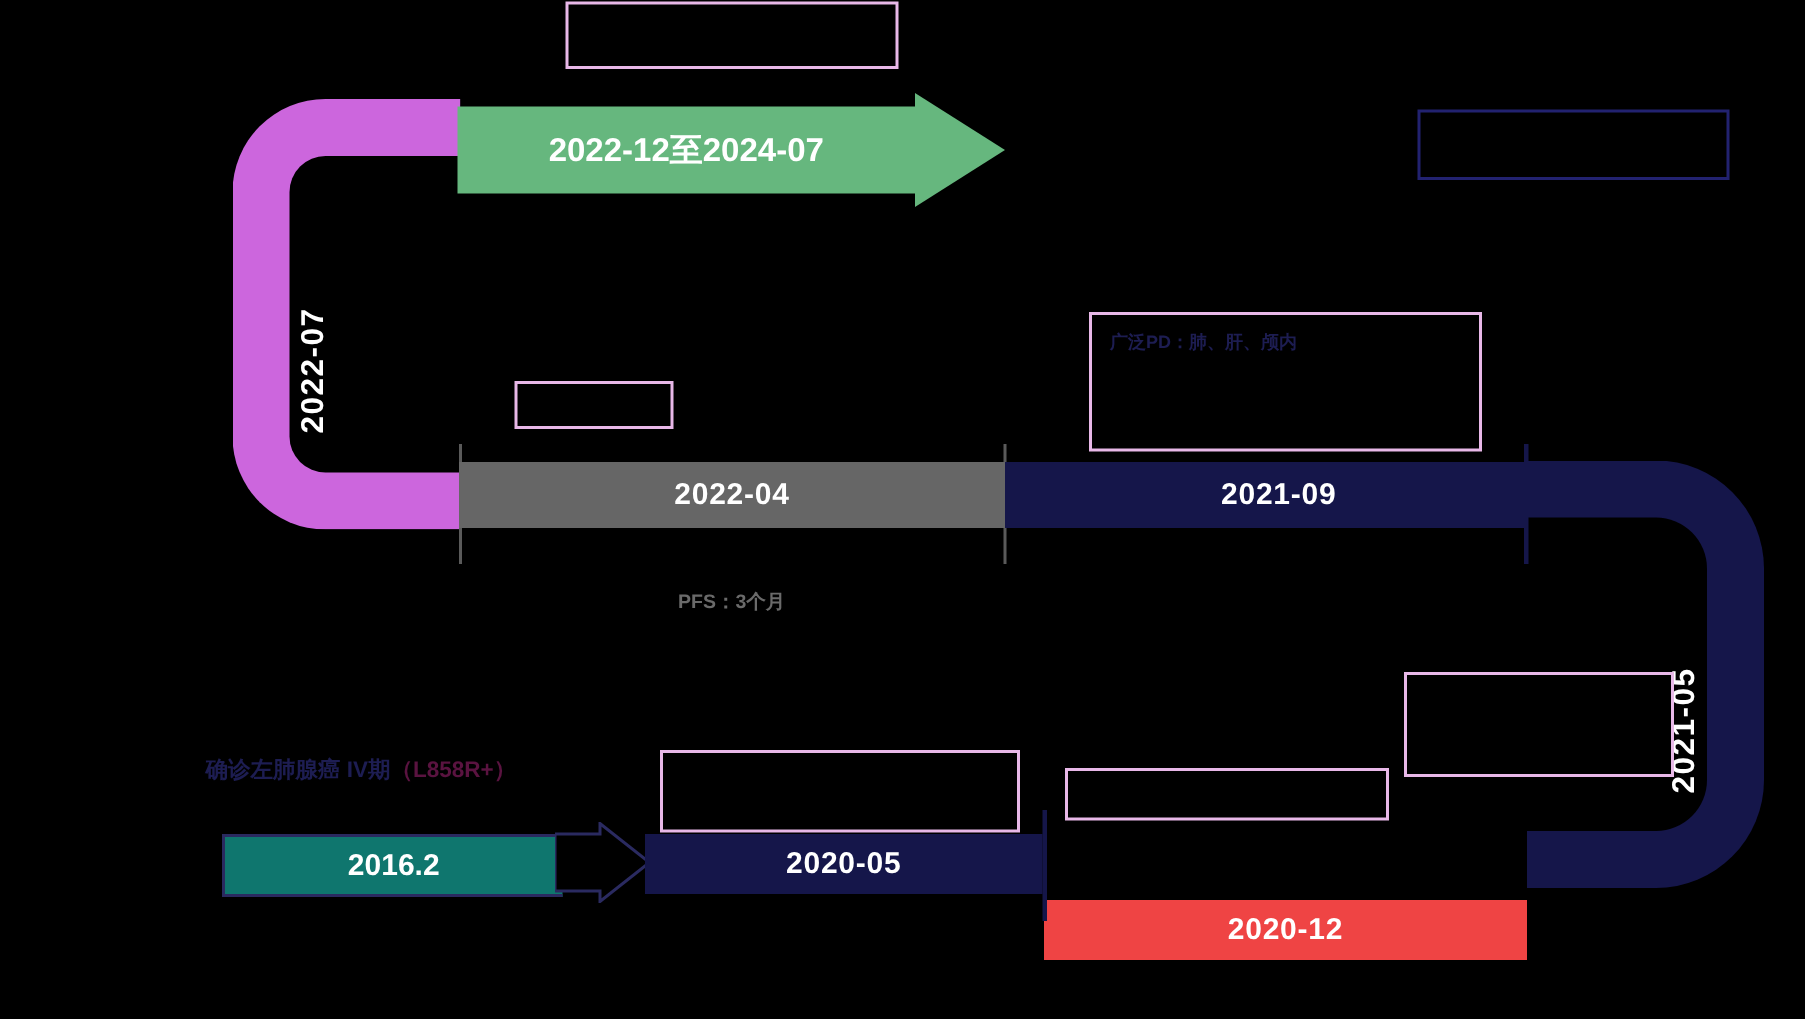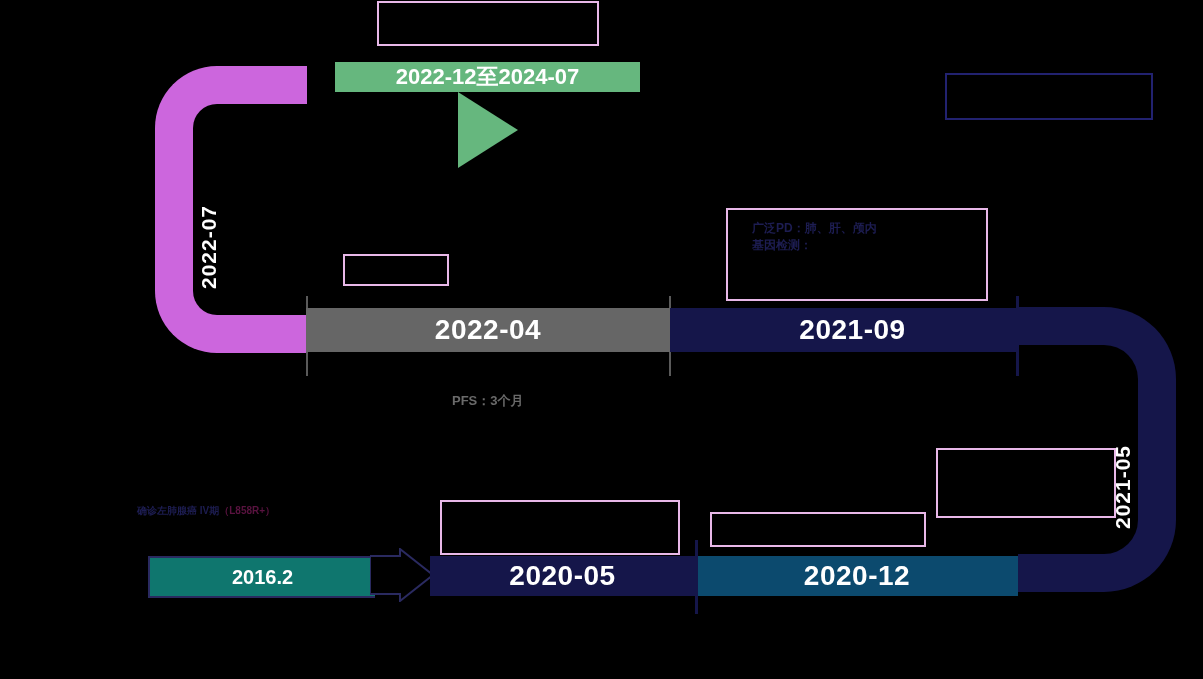--- a/index.html
+++ b/index.html
@@ -21,27 +21,27 @@
   
   .abs { position: absolute; box-sizing: border-box; }
 
   
   .bar {
     display: flex;
     align-items: center;
     justify-content: center;
     color: #ffffff;
     font-weight: bold;
-    font-size: 28px;
+    font-size: 20px;
     letter-spacing: 0.5px;
     white-space: nowrap;
   }
   .bar-gray  { background: #666666; }
   .bar-navy  { background: #15164a; }
-  .bar-navy2 { background: #0c4a6e; }
+  .bar-navy2 { background: #ef4444; margin-top: 44px; }
 
   
   .green-arrow {
     background: #66b77e;
     display: flex;
     align-items: center;
     justify-content: center;
     color: #ffffff;
     font-weight: bold;
     font-size: 22px;
@@ -125,21 +125,21 @@
   }
 
   .pfs-text {
     color: #6a6a6a;
     font-weight: bold;
     font-size: 13px;
     white-space: nowrap;
   }
   .diag-text {
     font-weight: bold;
-    font-size: 10px;
+    font-size: 15px;
     white-space: nowrap;
     color: #1d1d52;
   }
   .diag-mut { color: #5a1340; }
   .faint {
     color: #231a2e;
     font-size: 10px;
     white-space: nowrap;
     font-weight: bold;
   }
@@ -150,28 +150,27 @@
 <div id="stage">
 
   <div class="abs note-box" style="left:377px; top:1px; width:222px; height:45px;"></div>
 
   <div class="abs note-box navy-border" style="left:945px; top:73px; width:208px; height:47px;"></div>
 
   <div class="abs c-connector" style="left:155px; top:66px; width:152px; height:287px;">
     <div class="c-label" style="left:-49px; top:143px; width:130px; text-align:center;">2022-07</div>
   </div>
 
-  <div class="abs" style="left:305px; top:62px; width:365px; height:76px; display:flex; align-items:center;flex-direction:column;">
+  <div class="abs" style="left:305px; top:62px; width:365px; height:76px; display:flex; align-items:center;">
     <div class="green-arrow" style="width:305px; height:58px;">2022-12至2024-07</div>
     <div class="green-head"></div>
   </div>
 
-  <div class="abs note-box" style="left:726px; top:208px; width:262px; height:93px; padding:10px 24px;">
+  <div class="abs note-box" style="left:726px; top:208px; width:262px; height:93px; padding:10px 12px;">
     <div>广泛PD：肺、肝、颅内</div>
-    <div>基因检测：</div>
   </div>
 
   <div class="abs note-box" style="left:343px; top:254px; width:106px; height:32px;"></div>
 
   <div class="abs tick" style="left:306px; top:296px; height:80px;"></div>
   <div class="abs tick" style="left:669px; top:296px; height:80px;"></div>
   <div class="abs tick-navy" style="left:1016px; top:296px; height:80px;"></div>
 
   <div class="abs bar bar-gray" style="left:306px; top:308px; width:364px; height:44px;">2022-04</div>
 

